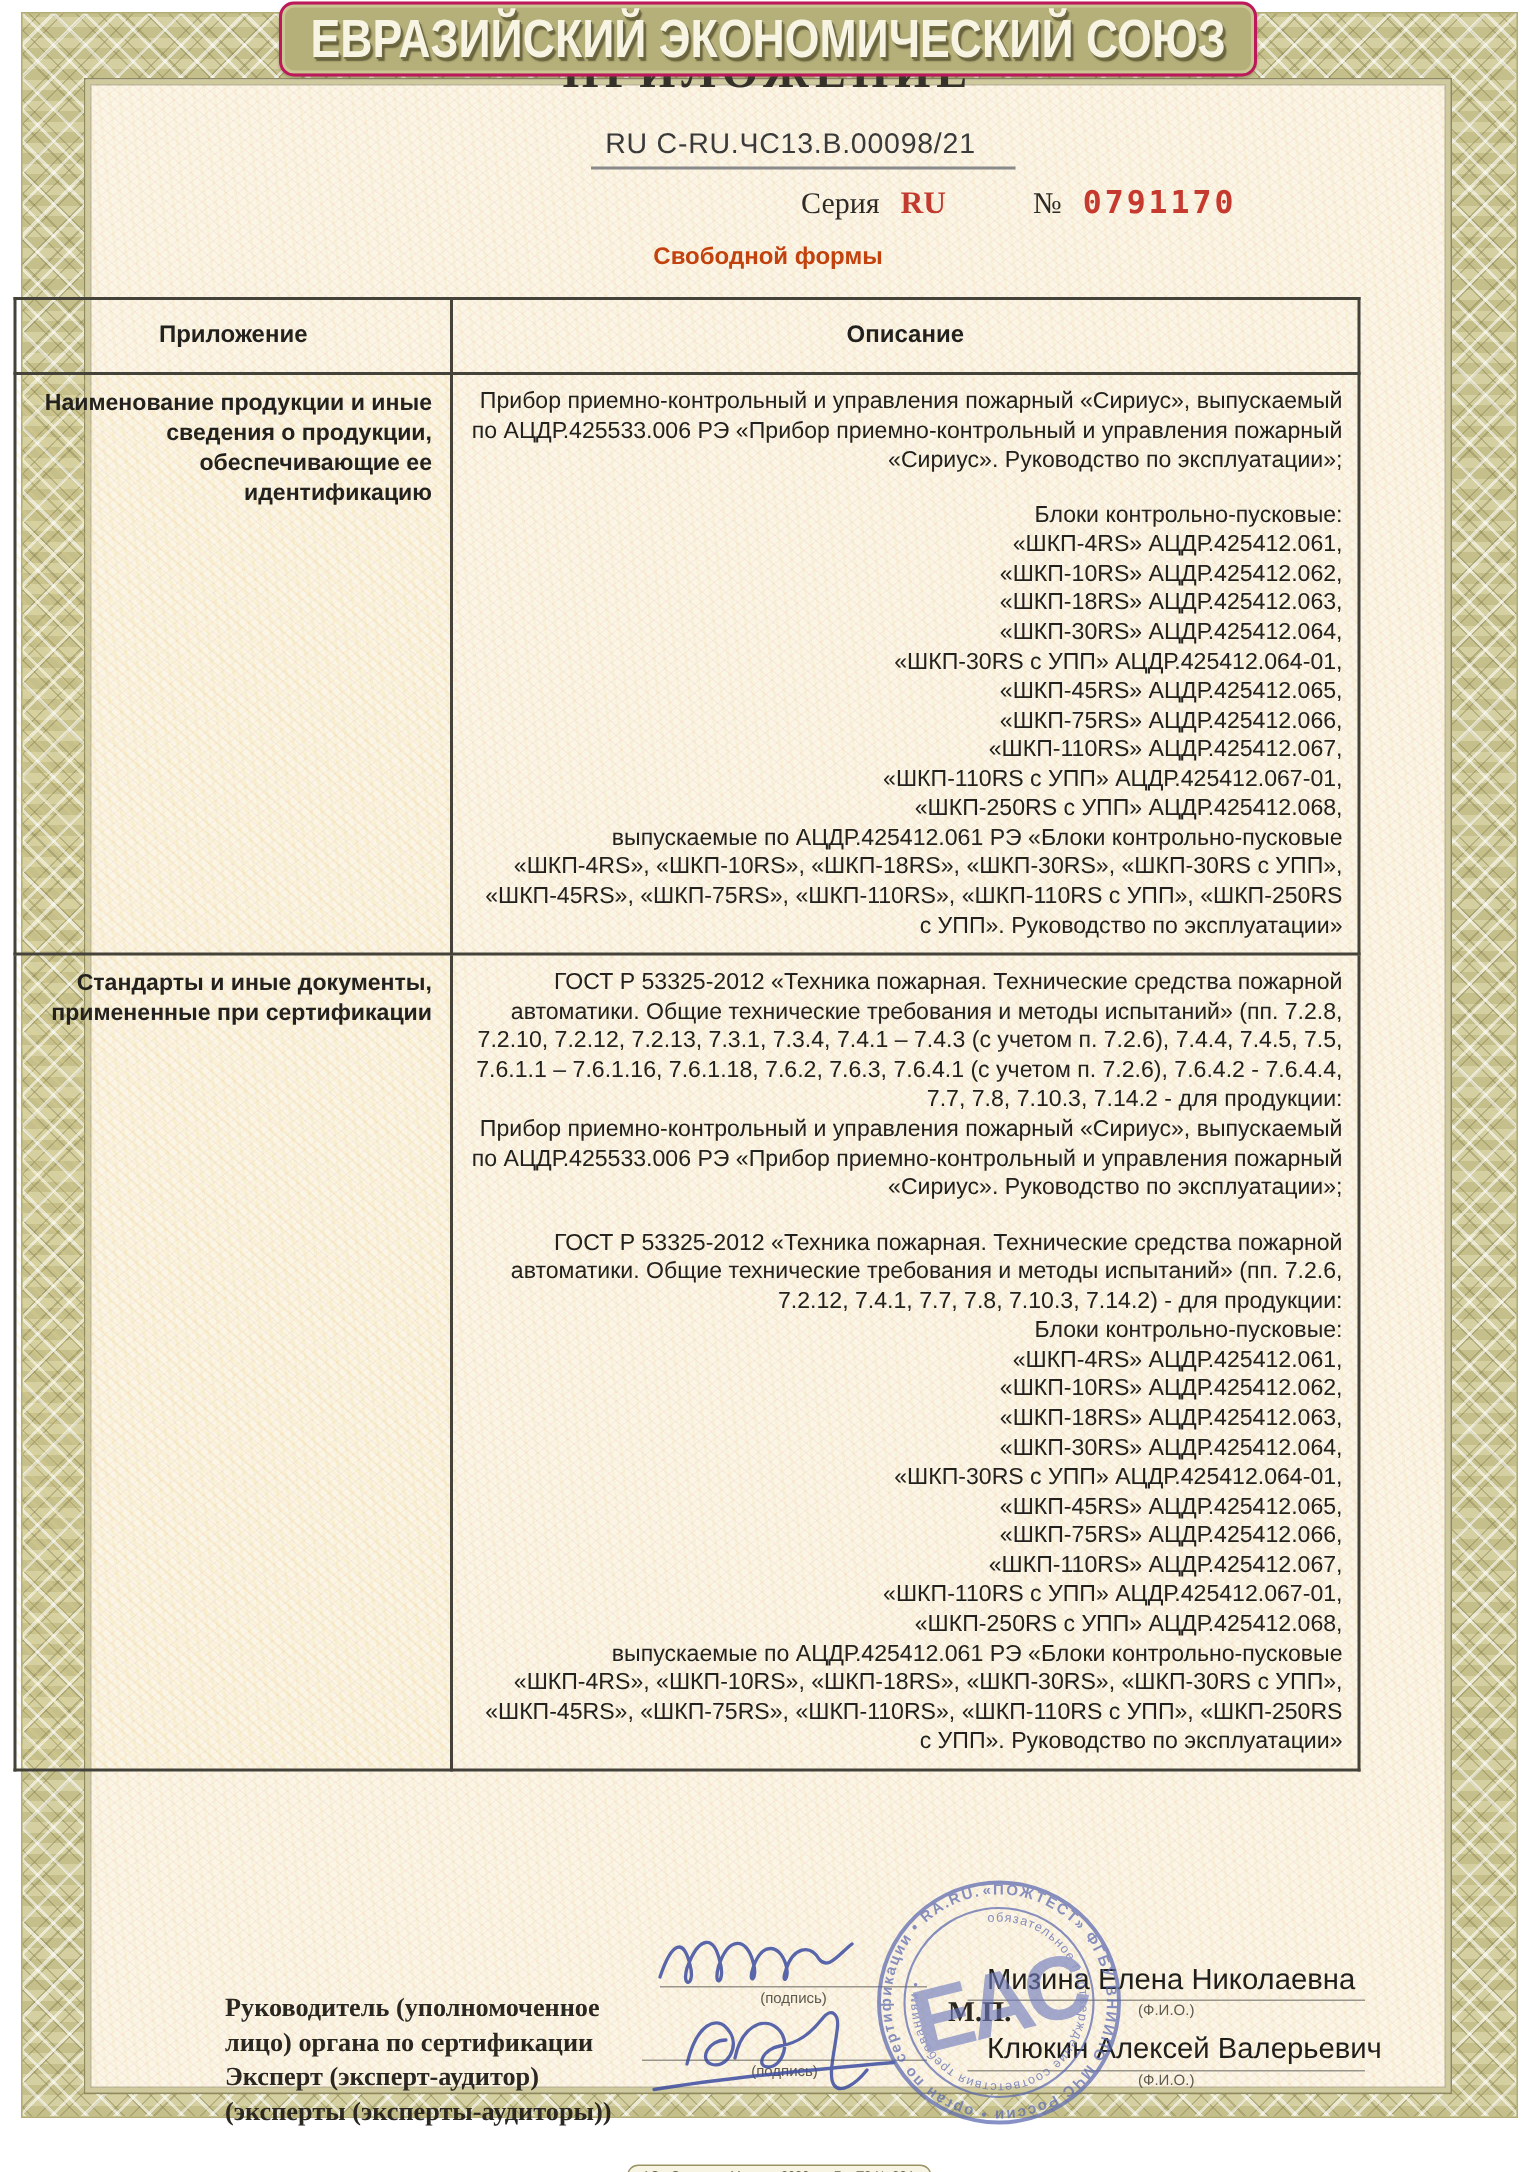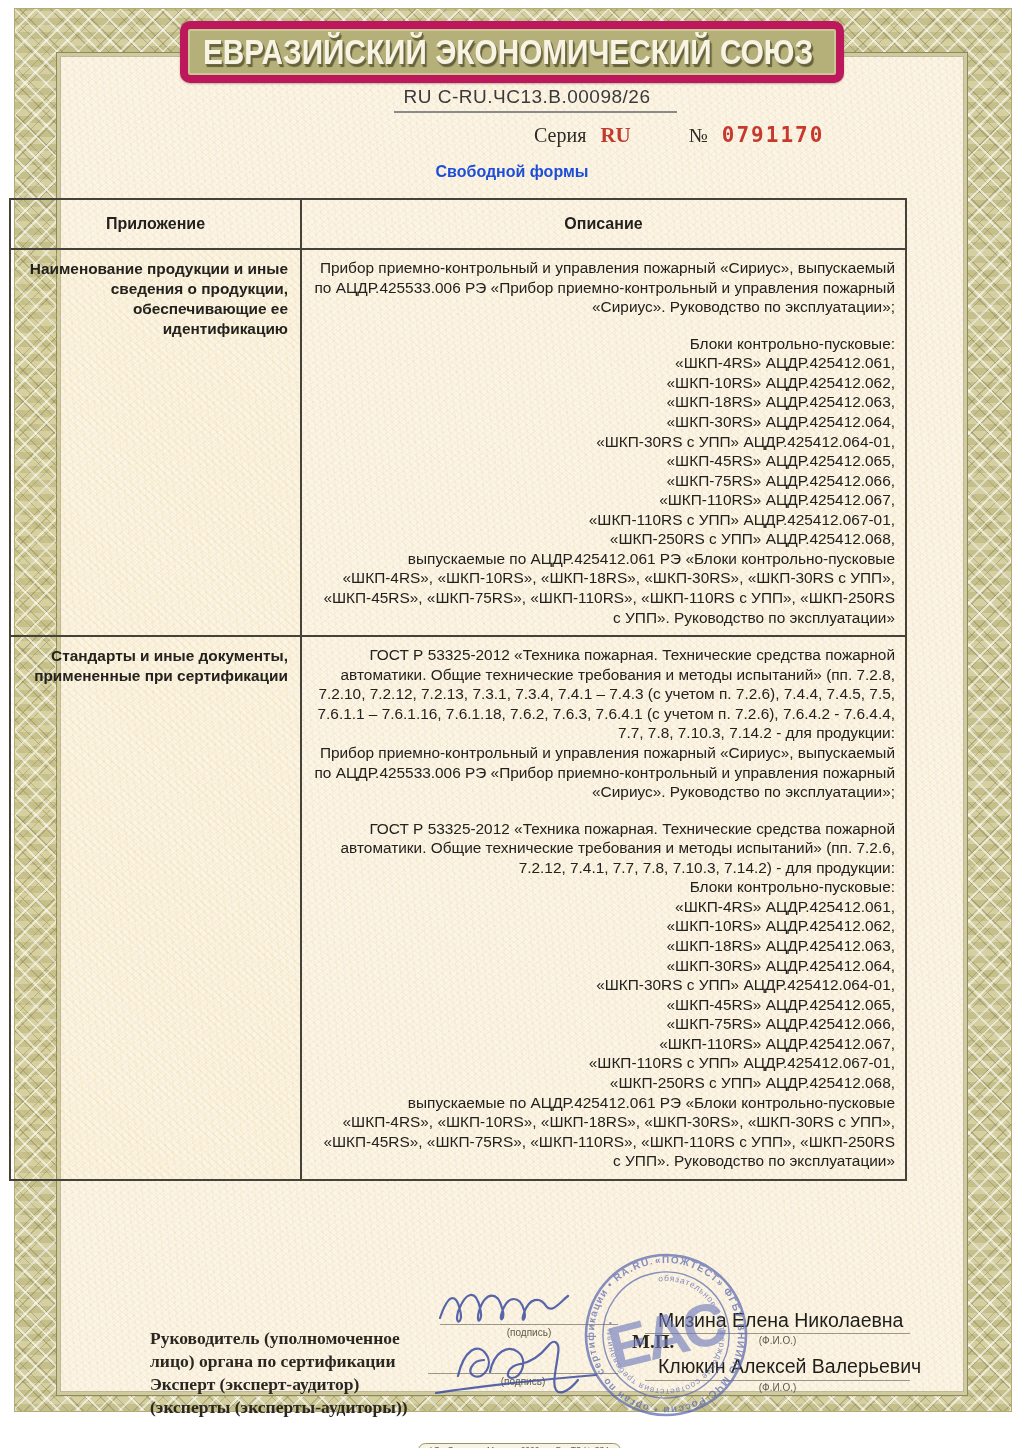--- a/index.html
+++ b/index.html
@@ -25,25 +25,25 @@
     background-image:
       repeating-linear-gradient(40deg, rgba(221,136,125,0.08) 0 1px, transparent 1px 5px),
       repeating-linear-gradient(-38deg, rgba(221,136,125,0.07) 0 1px, transparent 1px 5px),
       repeating-linear-gradient(84deg, rgba(236,217,130,0.12) 0 2px, transparent 2px 7px);
     border:1.5px solid #8f8960;
     box-shadow: inset 0 0 0 3px rgba(210,204,160,0.85), inset 0 0 0 4px rgba(143,137,96,0.55);
   }
 
   
   .banner{
-    position:absolute;top:21px;left:50%;transform:translateX(-50%);
+    position:absolute;top:1px;left:50%;transform:translateX(-50%);
     width:648px;height:46px;background:#b5af7a;
-    border:8px solid #be185d;border-radius:10px;
+    border:2px solid #be185d;border-radius:10px;
     box-shadow:inset 0 0 0 2px #cbc795, 0 1px 2px rgba(90,85,50,0.4);
-    display:flex;align-items:center;justify-content:flex-end;z-index:4;
+    display:flex;align-items:center;justify-content:center;z-index:4;
   }
   .banner-text{
     font-weight:bold;font-size:32px;letter-spacing:0px;color:#f7f4e4;white-space:nowrap;
     transform:scale(0.93,1.12);
     text-shadow:1px 1px 0 #6e6940, 2px 2px 1px rgba(75,70,38,0.75);
   }
 
   
   .content{position:relative;width:100%;height:100%;}
   .doc-title{
@@ -61,21 +61,21 @@
     border-bottom:2px solid #8a8a8a;padding:0 26px 3px 10px;
   }
   .series-row{
     margin:10px 0 0;display:flex;align-items:baseline;justify-content:flex-start;
     padding-left:534px;gap:0;
   }
   .series-label{font-family:"Liberation Serif",serif;font-size:20px;color:#2e2b26;}
   .series-value{font-family:"Liberation Serif",serif;font-size:21px;font-weight:bold;color:#c23a2e;margin-left:14px;}
   .no-sign{font-family:"Liberation Serif",serif;font-size:20px;color:#2e2b26;margin-left:58px;}
   .form-number{font-family:"DejaVu Sans Mono",monospace;font-size:21px;font-weight:bold;color:#c5392e;letter-spacing:2px;margin-left:14px;}
-  .form-kind{margin:15px 0 0;text-align:center;font-size:16px;font-weight:bold;color:#1d4ed8;}
+  .form-kind{margin:15px 0 0;text-align:center;font-size:16px;font-weight:bold;color:#c2410c;}
 
   
   table.main{
     border-collapse:collapse;margin:17px 0 0 9px;width:898px;table-layout:fixed;
   }
   table.main th, table.main td{border:2px solid #45423a;vertical-align:top;text-align:right;}
   table.main th{
     font-size:16px;font-weight:bold;color:#23211d;text-align:center;padding:15px 6px;
   }
   col.c1{width:291px;}
@@ -111,21 +111,21 @@
   <div class="inner-area"></div>
 
   <div class="banner">
     <span class="banner-text">ЕВРАЗИЙСКИЙ ЭКОНОМИЧЕСКИЙ СОЮЗ</span>
   </div>
 
   <div class="content">
     <div class="doc-title">ПРИЛОЖЕНИЕ</div>
 
     <div class="subtitle-row">
-      <span class="cert-number">RU C-RU.ЧС13.В.00098/26</span>
+      <span class="cert-number">RU C-RU.ЧС13.В.00098/21</span>
     </div>
 
     <div class="series-row">
       <span class="series-label">Серия</span>
       <span class="series-value">RU</span>
       <span class="no-sign">№</span>
       <span class="form-number">0791170</span>
     </div>
 
     <div class="form-kind">Свободной формы</div>

